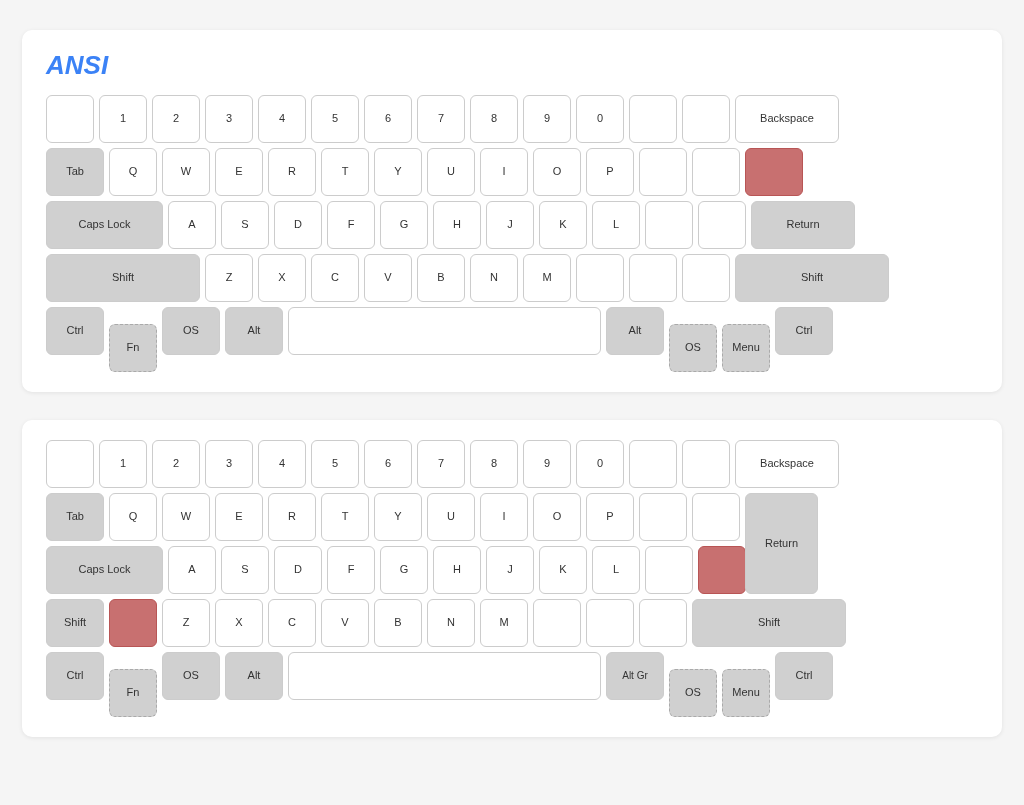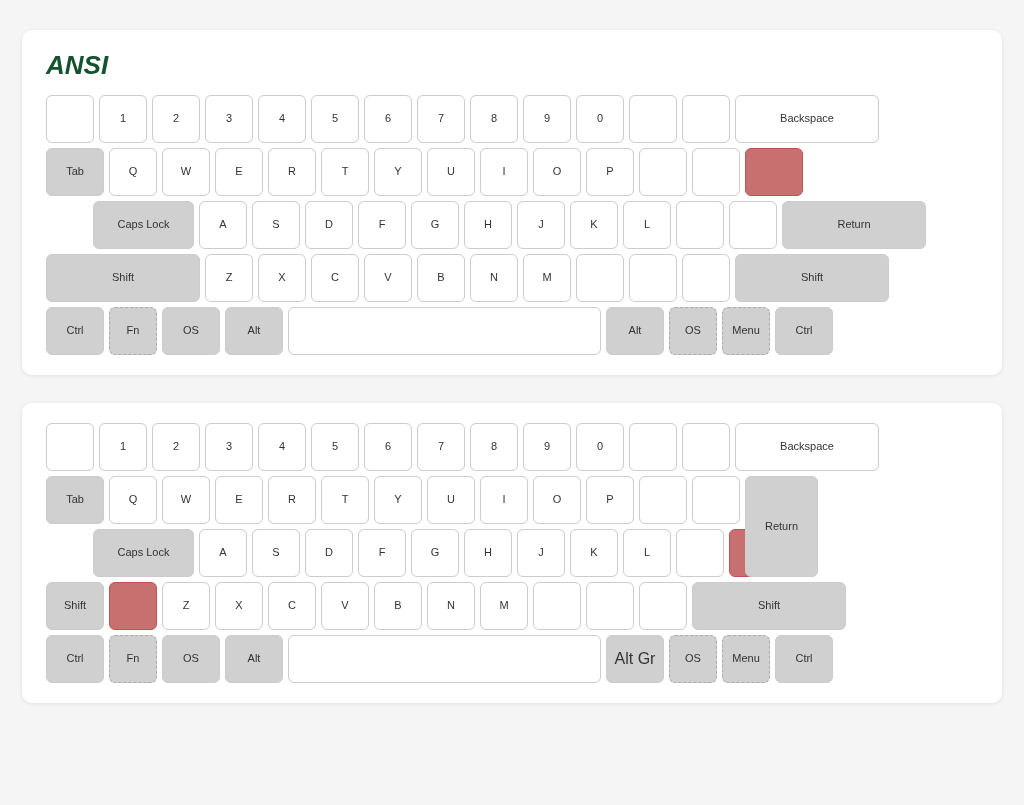--- a/index.html
+++ b/index.html
@@ -16,21 +16,21 @@
       background: white;
       border-radius: 10px;
       padding: 20px 24px;
       margin-bottom: 28px;
       width: 980px;
       box-shadow: 0 1px 4px rgba(0,0,0,0.08);
     }
     .section-title {
       font-size: 26px;
       font-weight: 900;
-      color: #14532d;
+      color: #3b82f6;
       margin-bottom: 14px;
       font-style: italic;
     }
     .keyboard {
       display: flex;
       flex-direction: column;
       gap: 5px;
     }
     .key-row {
       display: flex;
@@ -56,29 +56,30 @@
     .key.gray {
       background: #d0d0d0;
     }
     .key.red {
       background: #c87070;
       border-color: #b85555;
     }
     .key.dashed {
       border: 1.5px dashed #aaaaaa;
       background: white;
+      margin-top: 17px;
     }
     .key.dashed.gray {
       background: #d0d0d0;
     }
     
     .w1 { width: 48px; }
     .w1h { width: 58px; }  
-    .w2 { width: 101px; margin-left: 47px; } 
-    .w2h { width: 144px; } 
+    .w2 { width: 117px; } 
+    .w2h { width: 104px; } 
     .w3 { width: 154px; } 
     .w6 { width: 313px; }
   </style>
 </head>
 <body>
 
 <div class="section">
   <div class="section-title">ANSI</div>
   <div class="keyboard">
 
@@ -230,20 +231,20 @@
       <div class="key w1"></div>
       <div class="key gray w3">Shift</div>
     </div>
 
     <div class="key-row">
       <div class="key gray w1h">Ctrl</div>
       <div class="key dashed gray w1">Fn</div>
       <div class="key gray w1h">OS</div>
       <div class="key gray w1h">Alt</div>
       <div class="key w6"></div>
-      <div class="key gray w1h" style="font-size:16px;">Alt Gr</div>
+      <div class="key gray w1h" style="font-size:10px;">Alt Gr</div>
       <div class="key dashed gray w1">OS</div>
       <div class="key dashed gray w1">Menu</div>
       <div class="key gray w1h">Ctrl</div>
     </div>
 
   </div>
 </div>
 
 </body></html>

